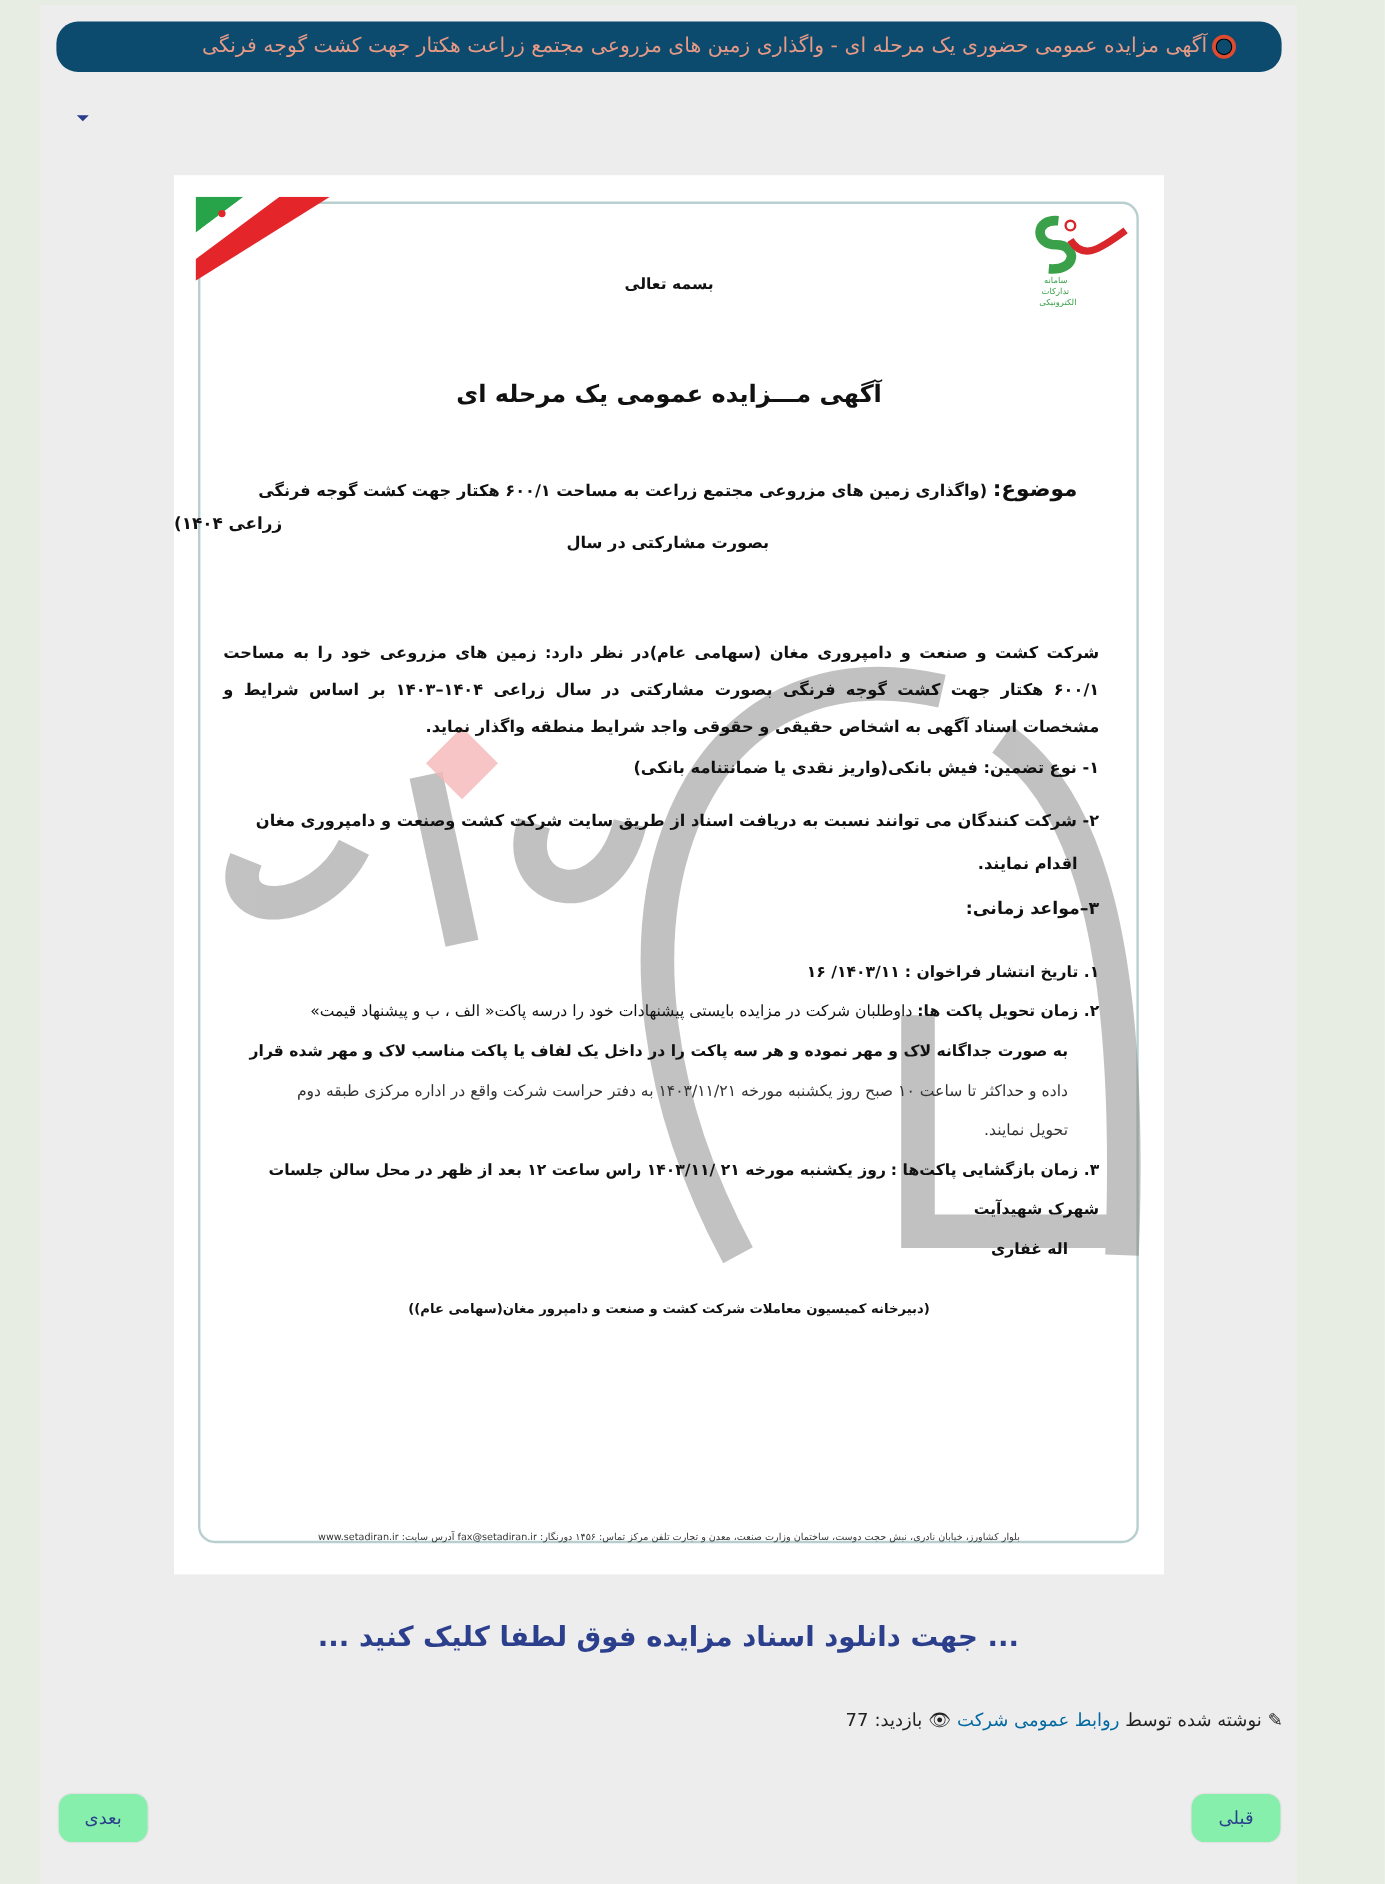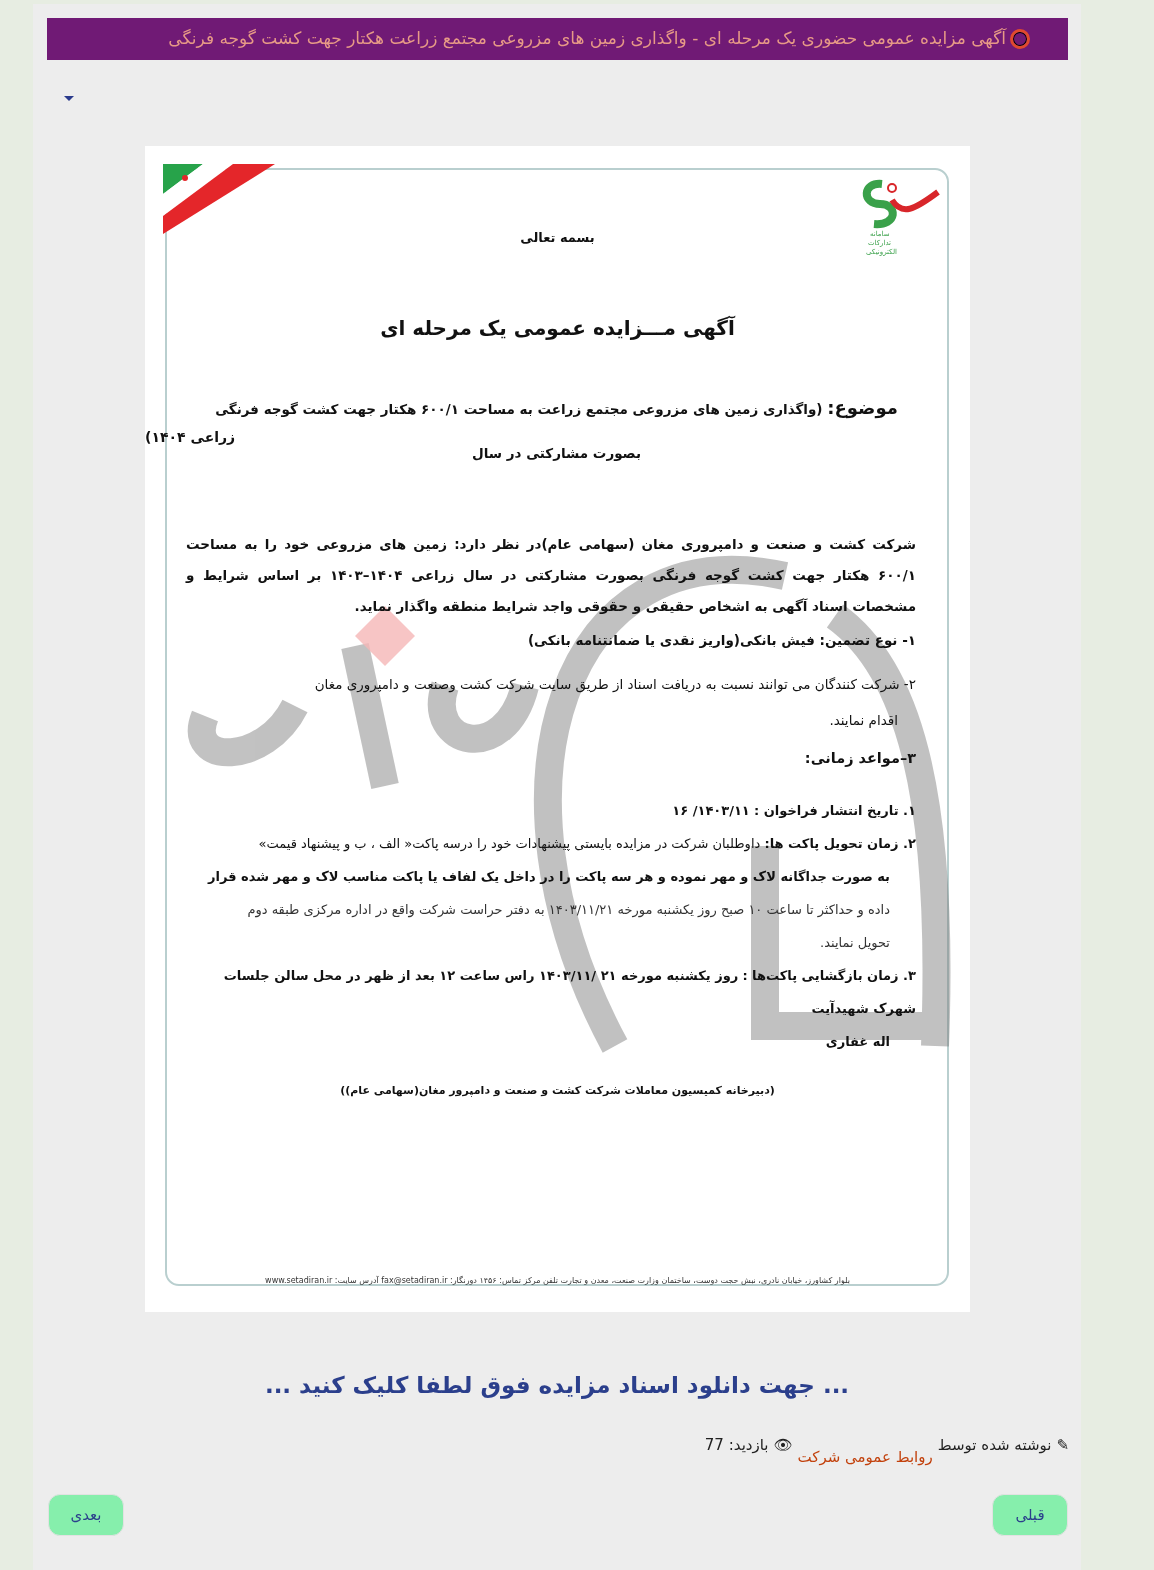--- a/index.html
+++ b/index.html
@@ -8,21 +8,21 @@
     background: #e7ede2;
     font-family: "DejaVu Sans", sans-serif;
     position: relative;
   }
   .page-col {
     position: absolute; left: 33px; top: 4px; width: 1048px; height: 1566px;
     background: #ededed;
   }
   .title-bar {
     position: absolute; left: 47px; top: 18px; width: 1021px; height: 42px;
-    background: #701a75; border-radius: 0;
+    background: #0c4a6e; border-radius: 18px;
     display: flex; align-items: center; justify-content: flex-end;
     padding-right: 38px; direction: rtl;
   }
   .title-bar .title-icon {
     position: absolute; right: 38px; top: 11px; width: 20px; height: 20px;
     border-radius: 50%; border: 3px solid #e04a2e; box-shadow: 0 0 0 1px #000 inset;
     background: transparent;
   }
   .title-bar .title-text {
     color: #e79a86; font-size: 17px; position: absolute; right: 62px; top: 10px;
@@ -44,42 +44,41 @@
   .flag-corner { position: absolute; left: 18px; top: 18px; width: 120px; height: 70px; }
   .seal-logo { position: absolute; right: 26px; top: 24px; width: 92px; height: 86px; }
   .doc-text { position: absolute; direction: rtl; color: #111; font-family: "DejaVu Sans", sans-serif; }
   .bism { left: 0; width: 825px; top: 84px; text-align: center; font-weight: bold; font-size: 13px; }
   .doc-heading { left: 0; width: 825px; top: 154px; text-align: center; font-weight: bold; font-size: 20px; margin-top: 16px; }
   .subject { right: 46px; width: 735px; top: 240px; font-weight: bold; font-size: 13.5px; line-height: 44px; text-align: center; }
   .subject .subject-label { font-size: 18px; }
   .subject-line2 { left: 0; width: 825px; top: 283px; text-align: left; font-weight: bold; font-size: 14px; }
   .para { right: 54px; width: 730px; top: 383px; font-weight: bold; font-size: 13.5px; line-height: 31px; text-align: justify; }
   .item1 { right: 54px; top: 486px; font-weight: bold; font-size: 13.5px; }
-  .item2 { right: 54px; width: 730px; top: 520px; font-weight: normal; font-size: 13.5px; line-height: 36px; }
+  .item2 { right: 54px; width: 730px; top: 520px; font-weight: bold; font-size: 13.5px; line-height: 36px; }
   .item2 .indent { padding-right: 18px; display: block; }
   .section3 { right: 54px; top: 604px; font-weight: bold; font-size: 14.5px; }
   .dl { right: 54px; width: 730px; top: 648px; font-size: 13px; line-height: 33px; }
   .dl .b { font-weight: bold; }
   .dl .row { display: block; }
   .dl .ind { padding-right: 26px; display: block; font-weight: bold; }
   .dl .ind-n { padding-right: 26px; display: block; font-weight: normal; color: #333; }
   .signature { left: 0; width: 825px; top: 938px; text-align: center; font-weight: bold; font-size: 11px; }
   .footer-line { left: 0; width: 825px; top: 1130px; text-align: center; font-size: 8px; color: #333; }
   .watermark { position: absolute; left: 0; top: 0; width: 825px; height: 1166px; pointer-events: none; }
   .download-link {
     position: absolute; left: 0; width: 1114px; top: 1352px; text-align: center;
     color: #2b3f8c; font-weight: bold; font-size: 23px; direction: rtl; cursor: pointer;
     font-family: "DejaVu Sans", sans-serif;
-    margin-top: 20px;
   }
   .meta-line {
     position: absolute; right: 85px; top: 1424px; direction: rtl; font-size: 15px; color: #222;
     display: flex; align-items: center; gap: 5px; white-space: nowrap;
   }
-  .meta-line .author-link { color: #c2410c; cursor: pointer; margin-top: 24px; }
+  .meta-line .author-link { color: #0369a1; cursor: pointer; }
   .nav-btn {
     position: absolute; top: 1494px; width: 76px; height: 42px; background: #86efac;
     border: 1px solid #e2e2e2; border-radius: 12px; color: #2b3f8c; font-size: 15px;
     display: flex; align-items: center; justify-content: center; cursor: pointer;
   }
   .nav-next { left: 48px; }
   .nav-prev { left: 992px; text-align: center; }
 </style>
 </head>
 <body>

